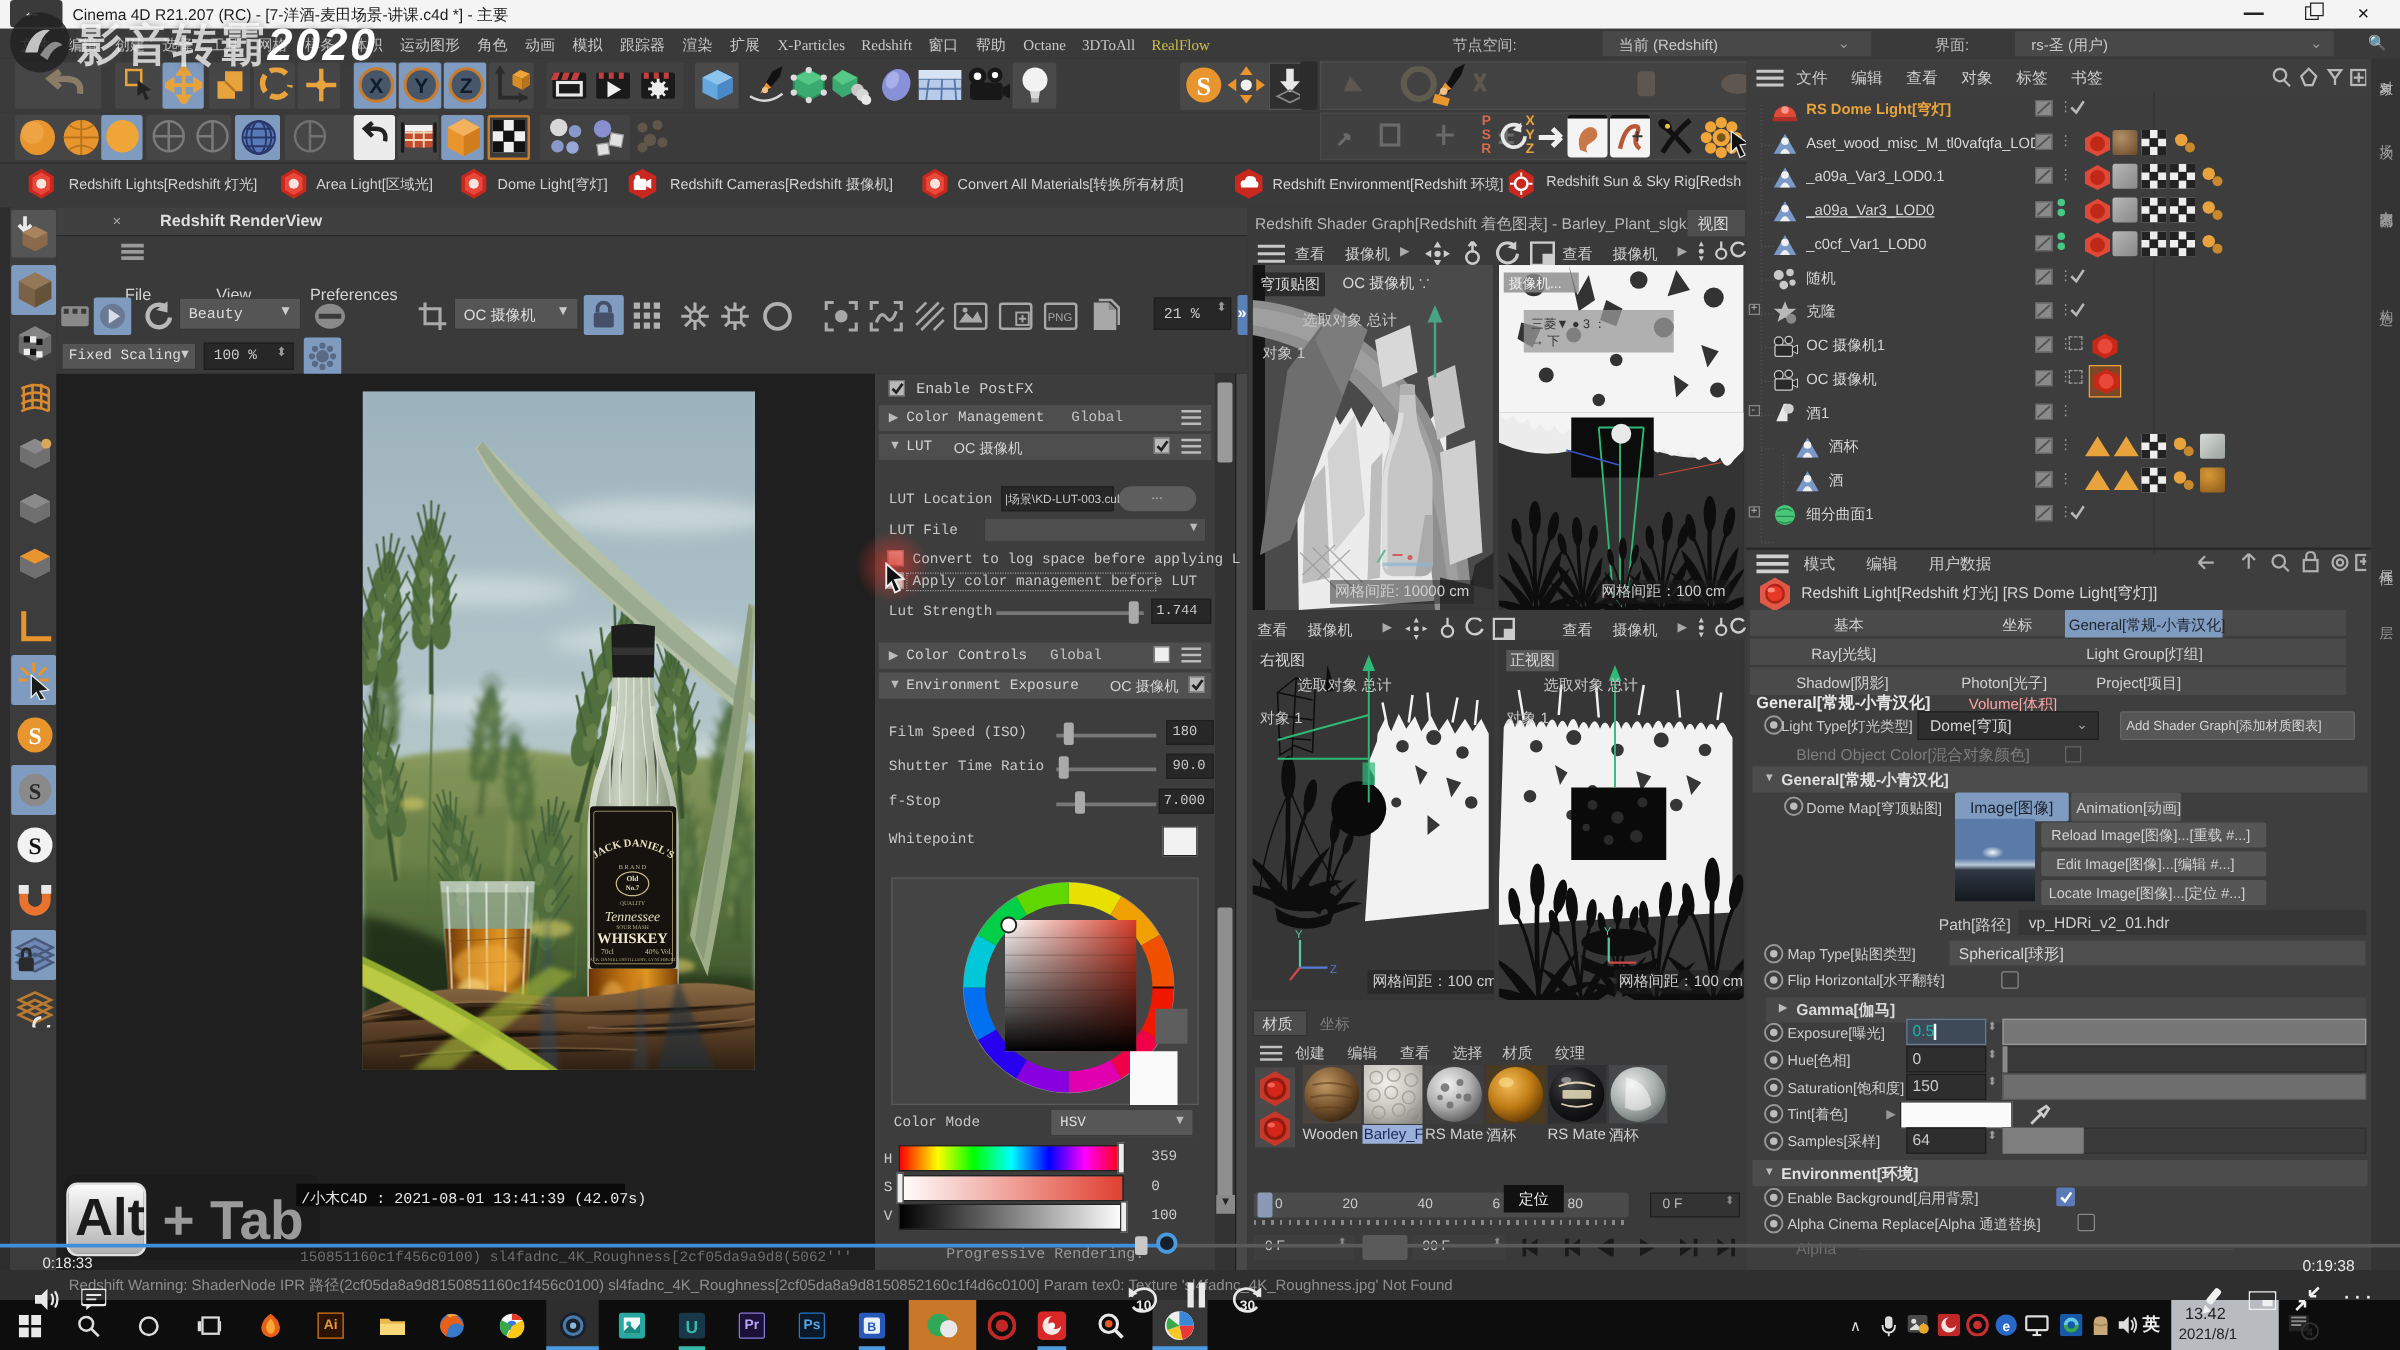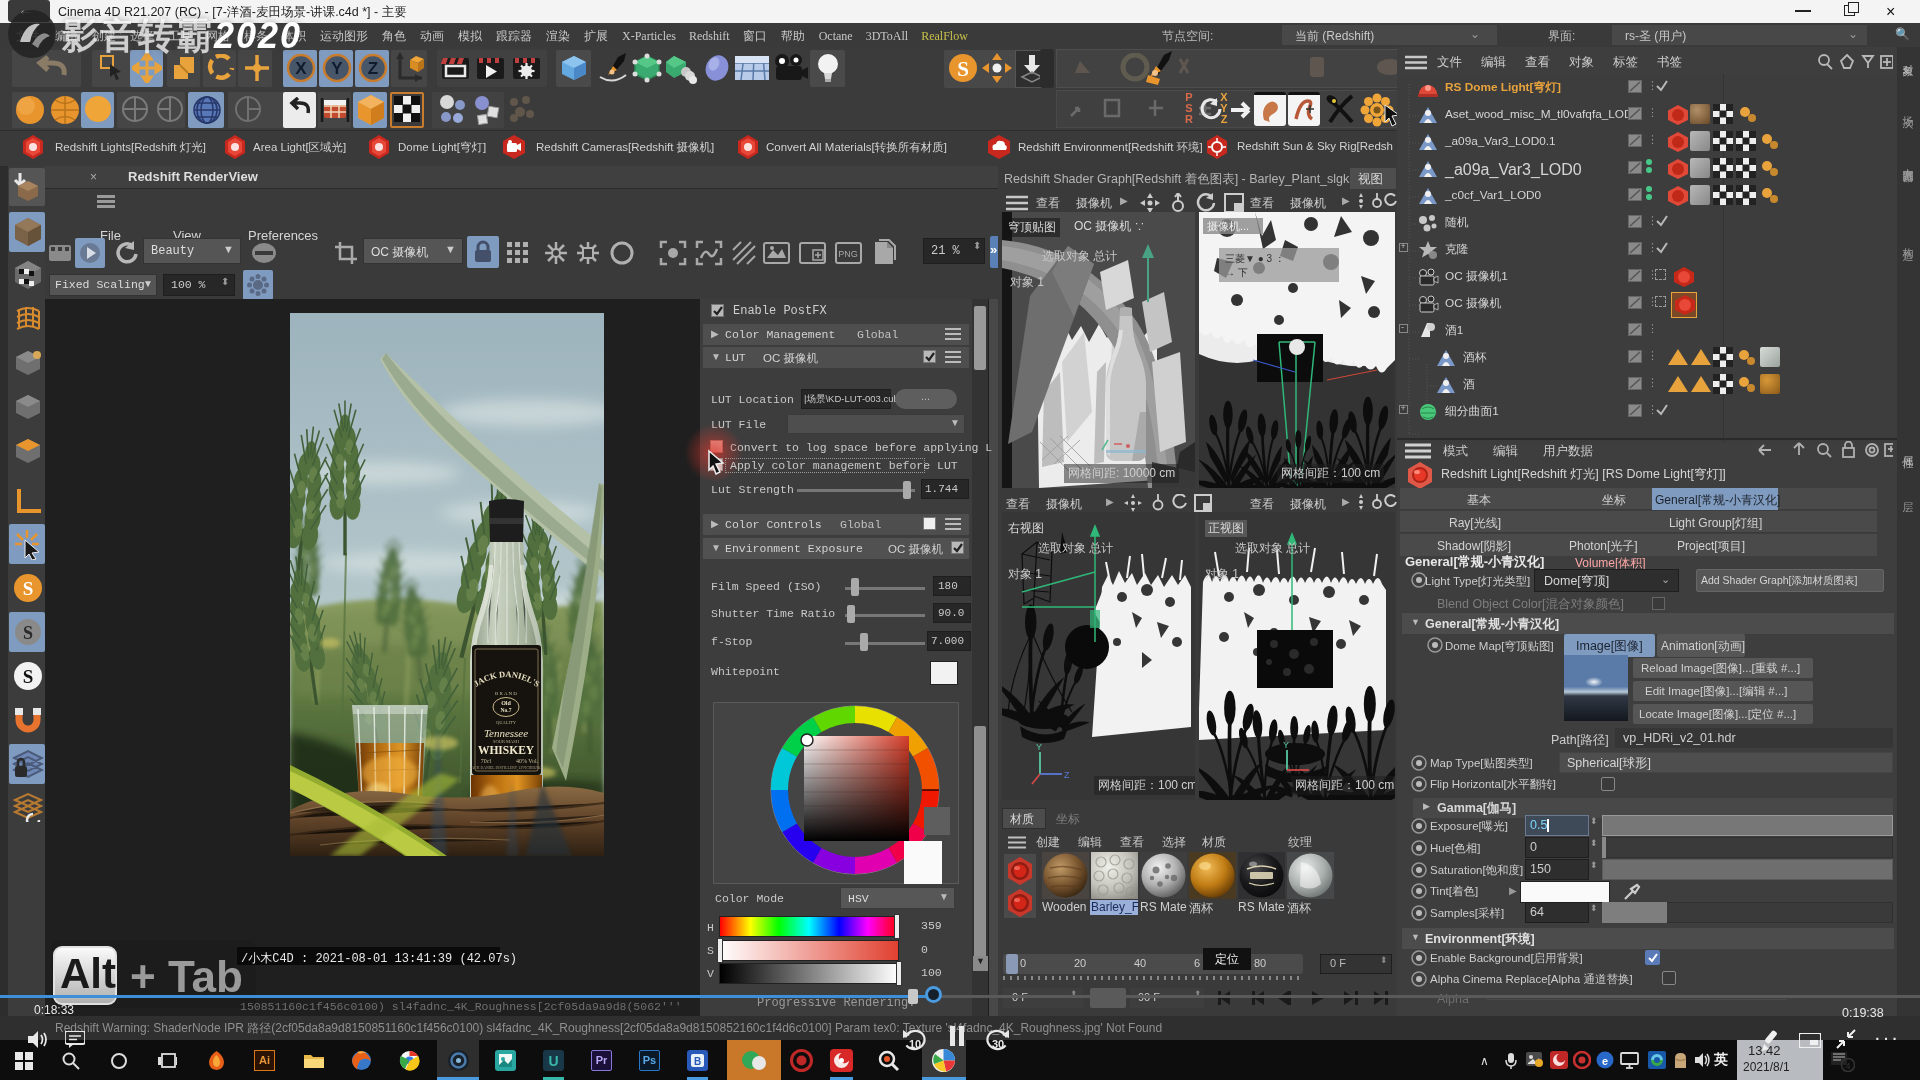--- a/index.html
+++ b/index.html
@@ -1478,21 +1478,21 @@
             <line x1="0" y1="1.5" x2="18" y2="1.5"></line>
             <line x1="0" y1="6.5" x2="18" y2="6.5"></line>
             <line x1="0" y1="11.5" x2="18" y2="11.5"></line>
           </g>
         </svg>
       <div class="abs" style="left:38px;top:28px;color:#c8c8c8;font-size:12px;">创建</div>
       <div class="abs" style="left:80px;top:28px;color:#c8c8c8;font-size:12px;">编辑</div>
       <div class="abs" style="left:122px;top:28px;color:#c8c8c8;font-size:12px;">查看</div>
       <div class="abs" style="left:164px;top:28px;color:#c8c8c8;font-size:12px;">选择</div>
       <div class="abs" style="left:204px;top:28px;color:#c8c8c8;font-size:12px;">材质</div>
-      <div class="abs" style="left:246px;top:28px;color:#c8c8c8;font-size:12px;margin-left:44px;">纹理</div>
+      <div class="abs" style="left:246px;top:28px;color:#c8c8c8;font-size:12px;">纹理</div>
       <div class="abs" style="left:6px;top:48px;width:32px;height:64px;background:#4a4a4a;"></div>
       <svg class="abs" style="left:8px;top:50px;" width="28" height="30">
           <path d="M14 1 L26 8 L26 22 L14 29 L2 22 L2 8 Z" fill="#c8382a"></path>
           <circle cx="14" cy="15" r="9" fill="#8e1c12"></circle>
           <circle cx="14" cy="15" r="6.5" fill="#d42618"></circle>
           <ellipse cx="11" cy="12" rx="3" ry="2" fill="#f87060" opacity="0.8"></ellipse>
         </svg>
       <svg class="abs" style="left:8px;top:82px;" width="28" height="30">
           <path d="M14 1 L26 8 L26 22 L14 29 L2 22 L2 8 Z" fill="#c8382a"></path>
           <circle cx="14" cy="15" r="9" fill="#8e1c12"></circle>
@@ -1780,21 +1780,21 @@
       <svg class="abs" style="left:362px;top:84px;" width="22" height="20">
           <circle cx="8" cy="8" r="5" fill="#e8a33d"></circle>
           <circle cx="15" cy="14" r="4" fill="#c8892e"></circle>
         </svg>
 
       <svg class="abs" style="left:20px;top:112px;" width="22" height="20">
           <path d="M11 2 L20 18 L2 18 Z" fill="#7a98c8"></path>
           <circle cx="11" cy="8" r="3" fill="#f0f0f0"></circle>
           <path d="M7 18 Q11 10 15 18 Z" fill="#f0f0f0"></path>
         </svg>
-      <div class="abs" style="left:48px;top:114px;color:#d5d5d5;font-size:16px;">_a09a_Var3_LOD0</div>
+      <div class="abs" style="left:48px;top:114px;color:#d5d5d5;font-size:12px;text-decoration:underline;">_a09a_Var3_LOD0</div>
       <div class="abs" style="left:231px;top:114px;width:14px;height:13px;background:#8a8a8a;border:1px solid #666;"></div>
       <svg class="abs" style="left:232px;top:115px;" width="12" height="11">
           <line x1="1" y1="10" x2="11" y2="1" stroke="#555" stroke-width="1.5"></line>
         </svg>
       <div class="abs" style="left:249px;top:112px;width:6px;height:6px;border-radius:50%;background:#48c888;"></div>
       <div class="abs" style="left:249px;top:120px;width:6px;height:6px;border-radius:50%;background:#48c888;"></div>
       <svg class="abs" style="left:270px;top:111px;" width="22" height="22">
           <path d="M11 1 L21 6.5 L21 16 L11 21 L1 16 L1 6.5 Z" fill="#e04838"></path>
           <circle cx="11" cy="11" r="6" fill="#c02818"></circle>
         </svg>
@@ -2134,21 +2134,21 @@
     <div class="abs" style="left:204px;top:730px;width:14px;height:14px;border:1.5px solid #888;background:#3a3a3a;border-radius:2px;"></div>
     <div class="abs" style="left:16px;top:751px;width:480px;height:20px;background:#484848;"></div>
     <div class="abs" style="left:26px;top:754px;color:#bbb;font-size:9px;">▶</div>
     <div class="abs" style="left:40px;top:753px;color:#d8d8d8;font-size:12.5px;font-weight:bold;">Gamma[伽马]</div>
     <svg class="abs" style="left:14px;top:771px;" width="16" height="16">
         <circle cx="8" cy="8" r="7" fill="none" stroke="#999" stroke-width="1.5"></circle>
         <circle cx="8" cy="8" r="3" fill="#bbb"></circle>
       </svg>
     <div class="abs" style="left:33px;top:772px;color:#cdcdcd;font-size:11.5px;">Exposure[曝光]</div>
     <div class="abs" style="left:128px;top:768px;width:64px;height:21px;background:#3f4a58;border:1px solid #6a7a92;"></div>
-    <div class="abs" style="left:133px;top:771px;color:#7dd3fc;font-size:12.5px;text-align:right;">0.5<span style="display:inline-block;width:1.5px;height:13px;background:#fff;vertical-align:middle;"></span></div>
+    <div class="abs" style="left:133px;top:771px;color:#14b8a6;font-size:12.5px;text-align:right;">0.5<span style="display:inline-block;width:1.5px;height:13px;background:#fff;vertical-align:middle;"></span></div>
     <div class="abs" style="left:193px;top:769px;color:#999;font-size:9px;">⬍</div>
     <div class="abs" style="left:205px;top:768px;width:291px;height:21px;background:#777;border:1px solid #999;"></div>
     <svg class="abs" style="left:14px;top:793px;" width="16" height="16">
         <circle cx="8" cy="8" r="7" fill="none" stroke="#999" stroke-width="1.5"></circle>
         <circle cx="8" cy="8" r="3" fill="#bbb"></circle>
       </svg>
     <div class="abs" style="left:33px;top:794px;color:#cdcdcd;font-size:11.5px;">Hue[色相]</div>
     <div class="abs fld" style="left:128px;top:790px;width:64px;height:21px;background:#2e2e2e;"></div>
     <div class="abs" style="left:133px;top:793px;color:#ccc;font-size:12.5px;">0</div>
     <div class="abs" style="left:193px;top:791px;color:#999;font-size:9px;">⬍</div>

